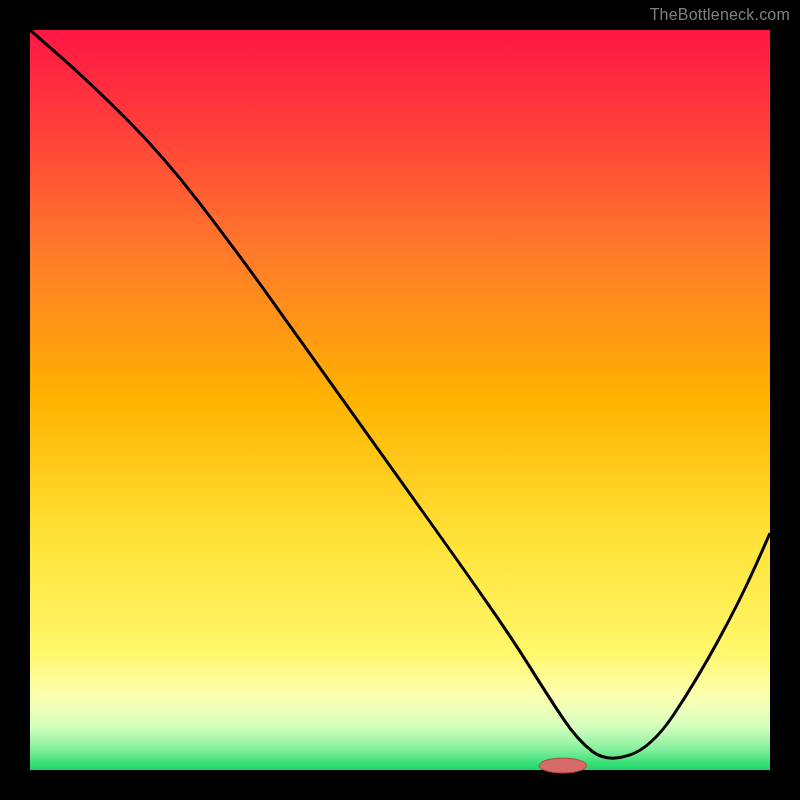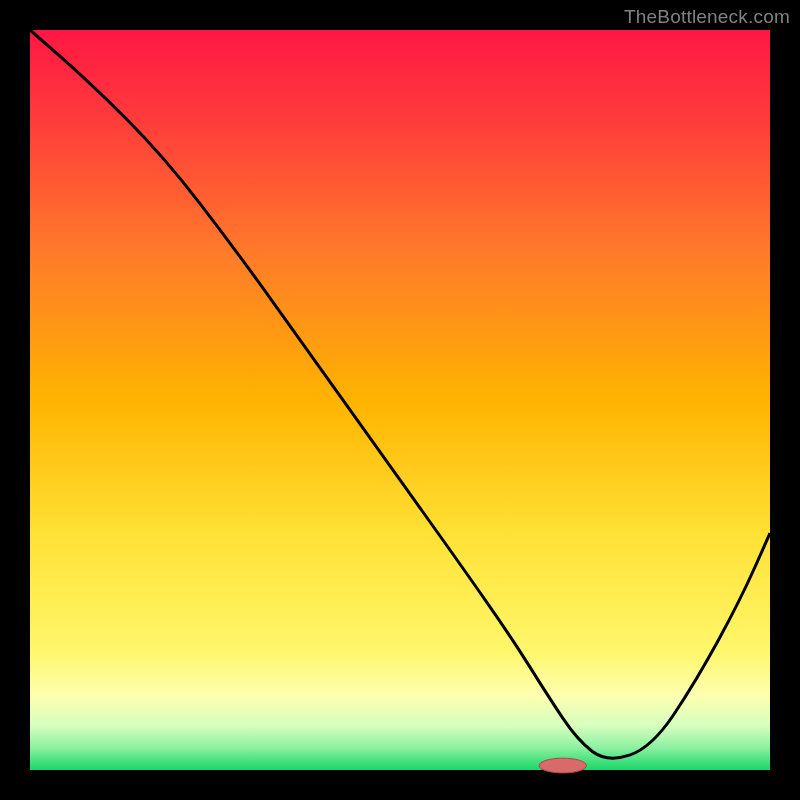--- a/index.html
+++ b/index.html
@@ -19,21 +19,21 @@
     height: 800px;
   }
   svg {
     display: block;
   }
   .watermark {
     position: absolute;
     top: 6px;
     right: 10px;
     color: #808080;
-    font-size: 19px;
+    font-size: 16px;
     font-weight: 500;
     letter-spacing: 0.2px;
     margin-left: 41px;
   }
 </style>
 </head>
 <body>
 
 <div class="canvas-wrap">
   <svg width="800" height="800" viewBox="0 0 800 800">

